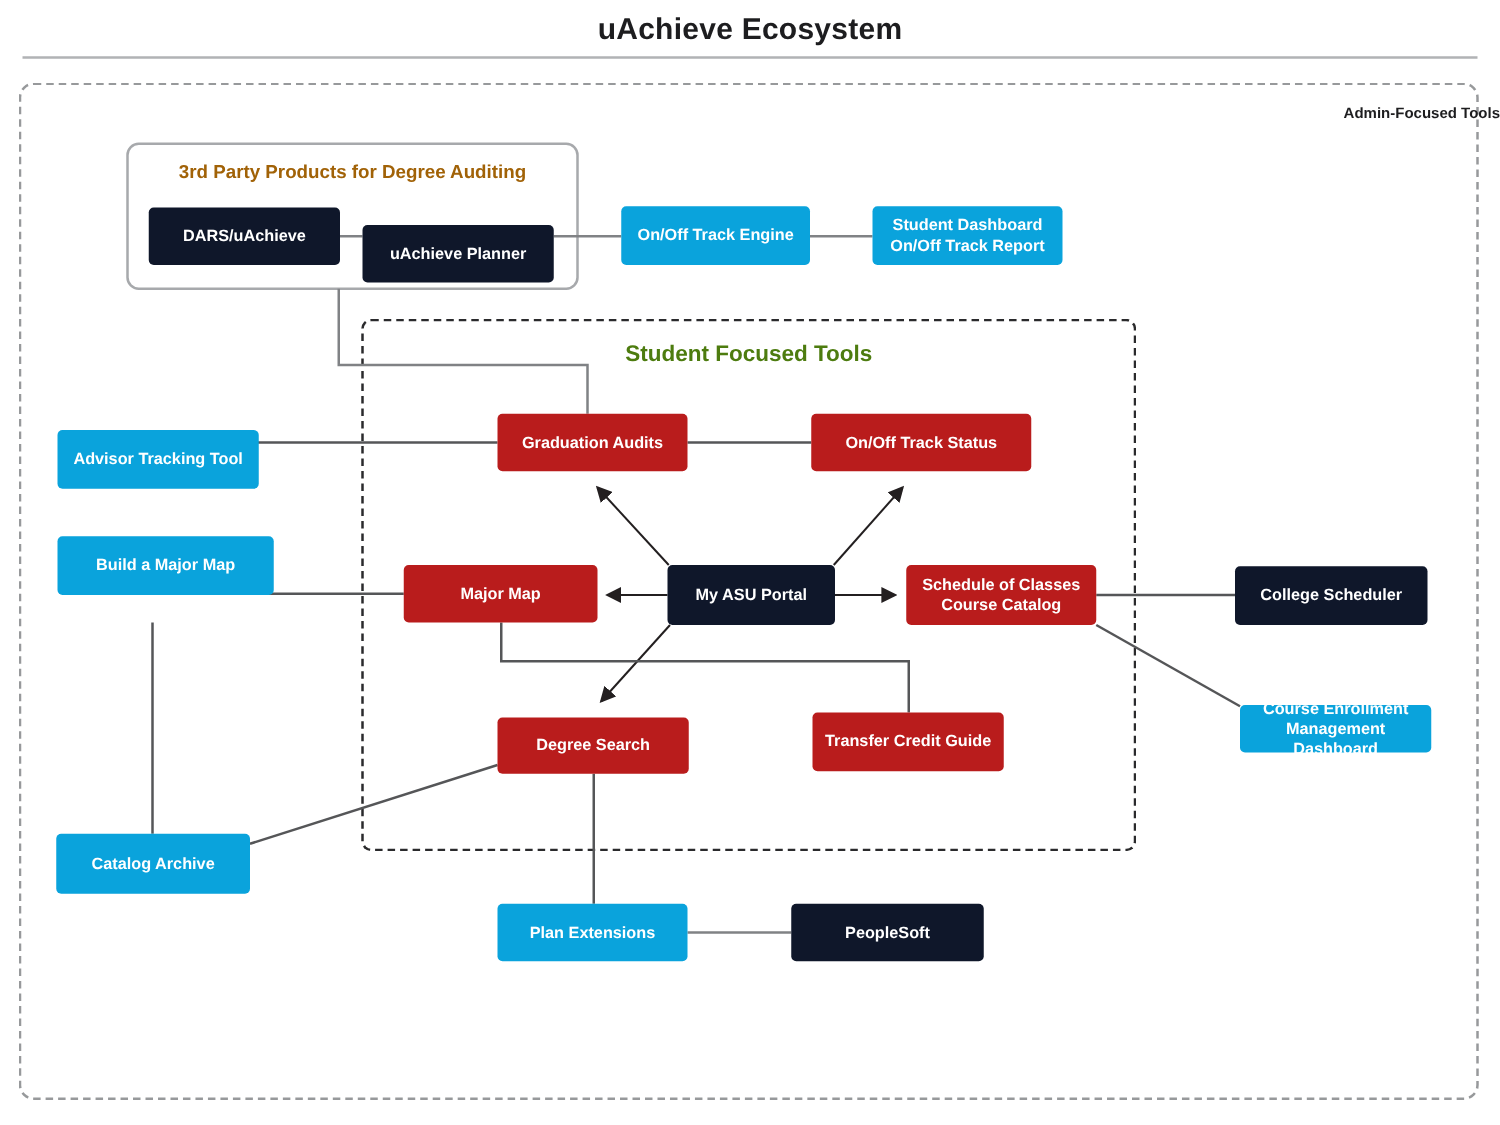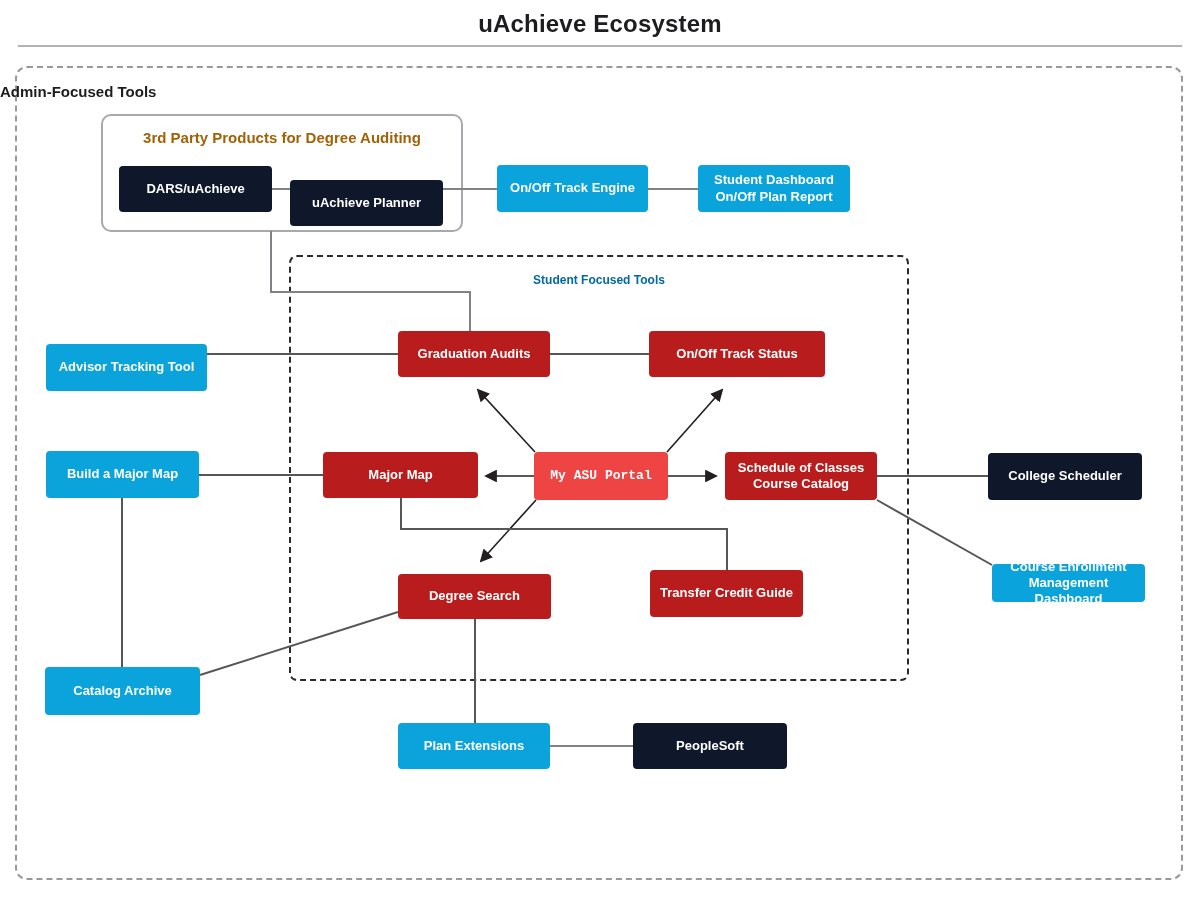--- a/index.html
+++ b/index.html
@@ -14,53 +14,53 @@
   }
   .title-rule{
     position:absolute;top:45px;left:18px;width:1164px;height:0;
     border-top:2px solid #b1b3b5;
   }
   .outer-box{
     position:absolute;left:15px;top:66px;width:1168px;height:814px;
     border:2px dashed #97999b;border-radius:12px;box-sizing:border-box;
   }
   .outer-label{
-    position:absolute;top:83px;left:0;width:1200px;text-align:left;
-    font-size:15px;font-weight:bold;color:#1d1d1f;
+    position:absolute;top:83px;left:0;width:1200px;text-align:right;
+    font-size:12px;font-weight:bold;color:#1d1d1f;
   }
   .third-party-box{
     position:absolute;left:101px;top:114px;width:362px;height:118px;
     border:2px solid #a7a9ac;border-radius:10px;box-sizing:border-box;background:#fff;
   }
   .third-party-label{
     position:absolute;left:101px;top:129px;width:362px;text-align:center;
     font-size:15px;font-weight:bold;color:#a16207;
   }
   .student-box{
     position:absolute;left:289px;top:255px;width:620px;height:426px;
     border:2px dashed #2a2a2c;border-radius:8px;box-sizing:border-box;
   }
   .student-label{
     position:absolute;left:289px;top:273px;width:620px;text-align:center;
-    font-size:12px;font-weight:bold;color:#0369a1;
+    font-size:18px;font-weight:bold;color:#4d7c0f;
   }
   svg.edges{position:absolute;left:0;top:0;}
   .link{stroke:#555658;stroke-width:2;fill:none;}
   .glink{stroke:#808285;stroke-width:2;fill:none;}
   .alink{stroke:#231f20;stroke-width:1.6;fill:none;marker-end:url(#arrowhead);}
   .node{
     position:absolute;display:flex;align-items:center;justify-content:center;
     text-align:center;color:#ffffff;font-size:13px;font-weight:bold;
     line-height:1.25;border-radius:4px;box-sizing:border-box;
     white-space:pre-line;padding:2px 6px;
   }
   .green{background:#0f172a;}
   .blue{background:#0AA3DC;}
   .maroon{background:#b91c1c;}
-  .gray{background:#ef4444;font-family:Liberation Mono, monospace;}
+  .gray{background:#0f172a;}
 </style>
 </head>
 <body>
 
 <div class="title">uAchieve Ecosystem</div>
 <div class="title-rule"></div>
 
 <div class="outer-box"></div>
 <div class="outer-label">Admin-Focused Tools</div>
 
@@ -94,25 +94,25 @@
   <line class="link" x1="122" y1="498" x2="122" y2="667"></line>
   <line class="link" x1="200" y1="675" x2="398" y2="612"></line>
   <line class="link" x1="475" y1="619" x2="475" y2="723"></line>
   <line class="glink" x1="550" y1="746" x2="633" y2="746"></line>
 </svg>
 
 <div class="node green" style="left:119px;top:166px;width:153px;height:46px">DARS/uAchieve</div>
 <div class="node green" style="left:290px;top:180px;width:153px;height:46px">uAchieve Planner</div>
 <div class="node blue" style="left:497px;top:165px;width:151px;height:47px">On/Off Track Engine</div>
 <div class="node blue" style="left:698px;top:165px;width:152px;height:47px">Student Dashboard
-On/Off Plan Report</div>
+On/Off Track Report</div>
 <div class="node blue" style="left:46px;top:344px;width:161px;height:47px">Advisor Tracking Tool</div>
 <div class="node maroon" style="left:398px;top:331px;width:152px;height:46px">Graduation Audits</div>
 <div class="node maroon" style="left:649px;top:331px;width:176px;height:46px">On/Off Track Status</div>
-<div class="node blue" style="left:46px;top:451px;width:153px;height:47px">Build a Major Map</div>
+<div class="node blue" style="left:46px;top:429px;width:173px;height:47px">Build a Major Map</div>
 <div class="node maroon" style="left:323px;top:452px;width:155px;height:46px">Major Map</div>
 <div class="node gray" style="left:534px;top:452px;width:134px;height:48px">My ASU Portal</div>
 <div class="node maroon" style="left:725px;top:452px;width:152px;height:48px">Schedule of Classes
 Course Catalog</div>
 <div class="node green" style="left:988px;top:453px;width:154px;height:47px">College Scheduler</div>
 <div class="node blue" style="left:992px;top:564px;width:153px;height:38px">Course Enrollment
 Management
 Dashboard</div>
 <div class="node maroon" style="left:398px;top:574px;width:153px;height:45px">Degree Search</div>
 <div class="node maroon" style="left:650px;top:570px;width:153px;height:47px">Transfer Credit Guide</div>

